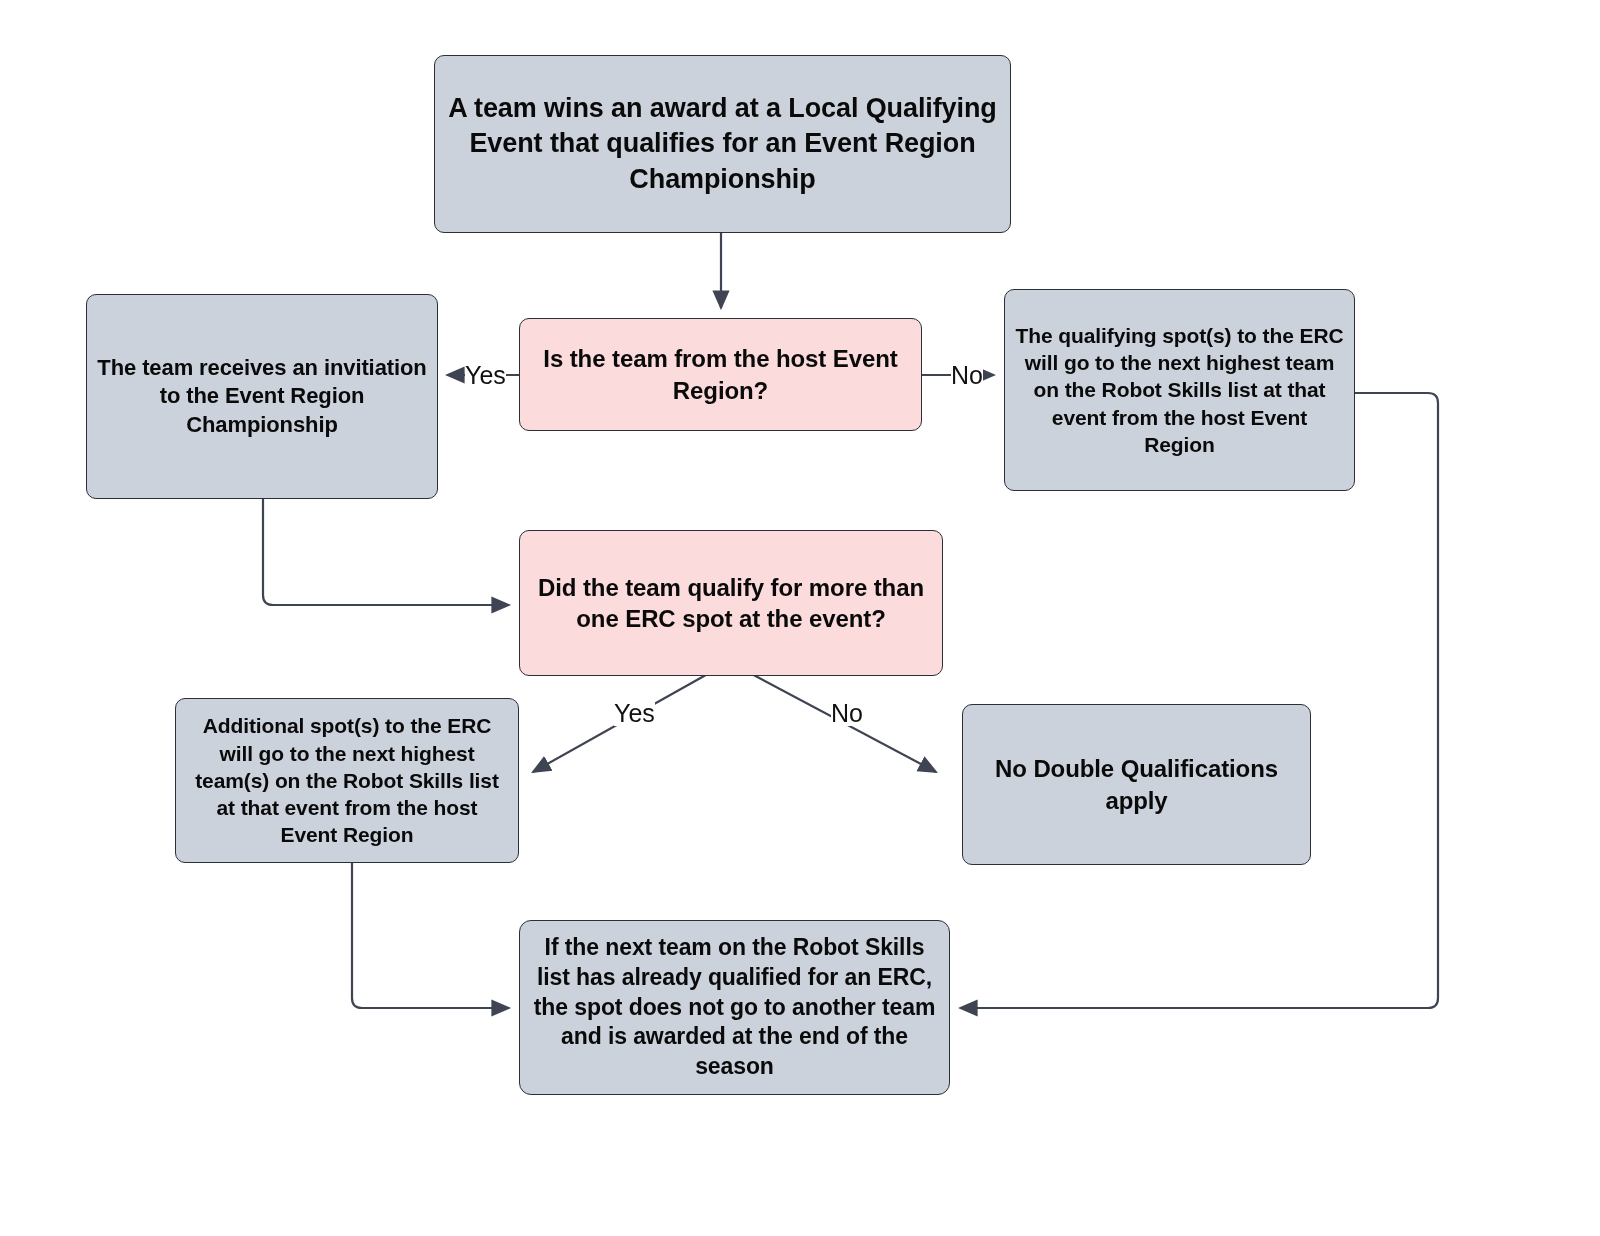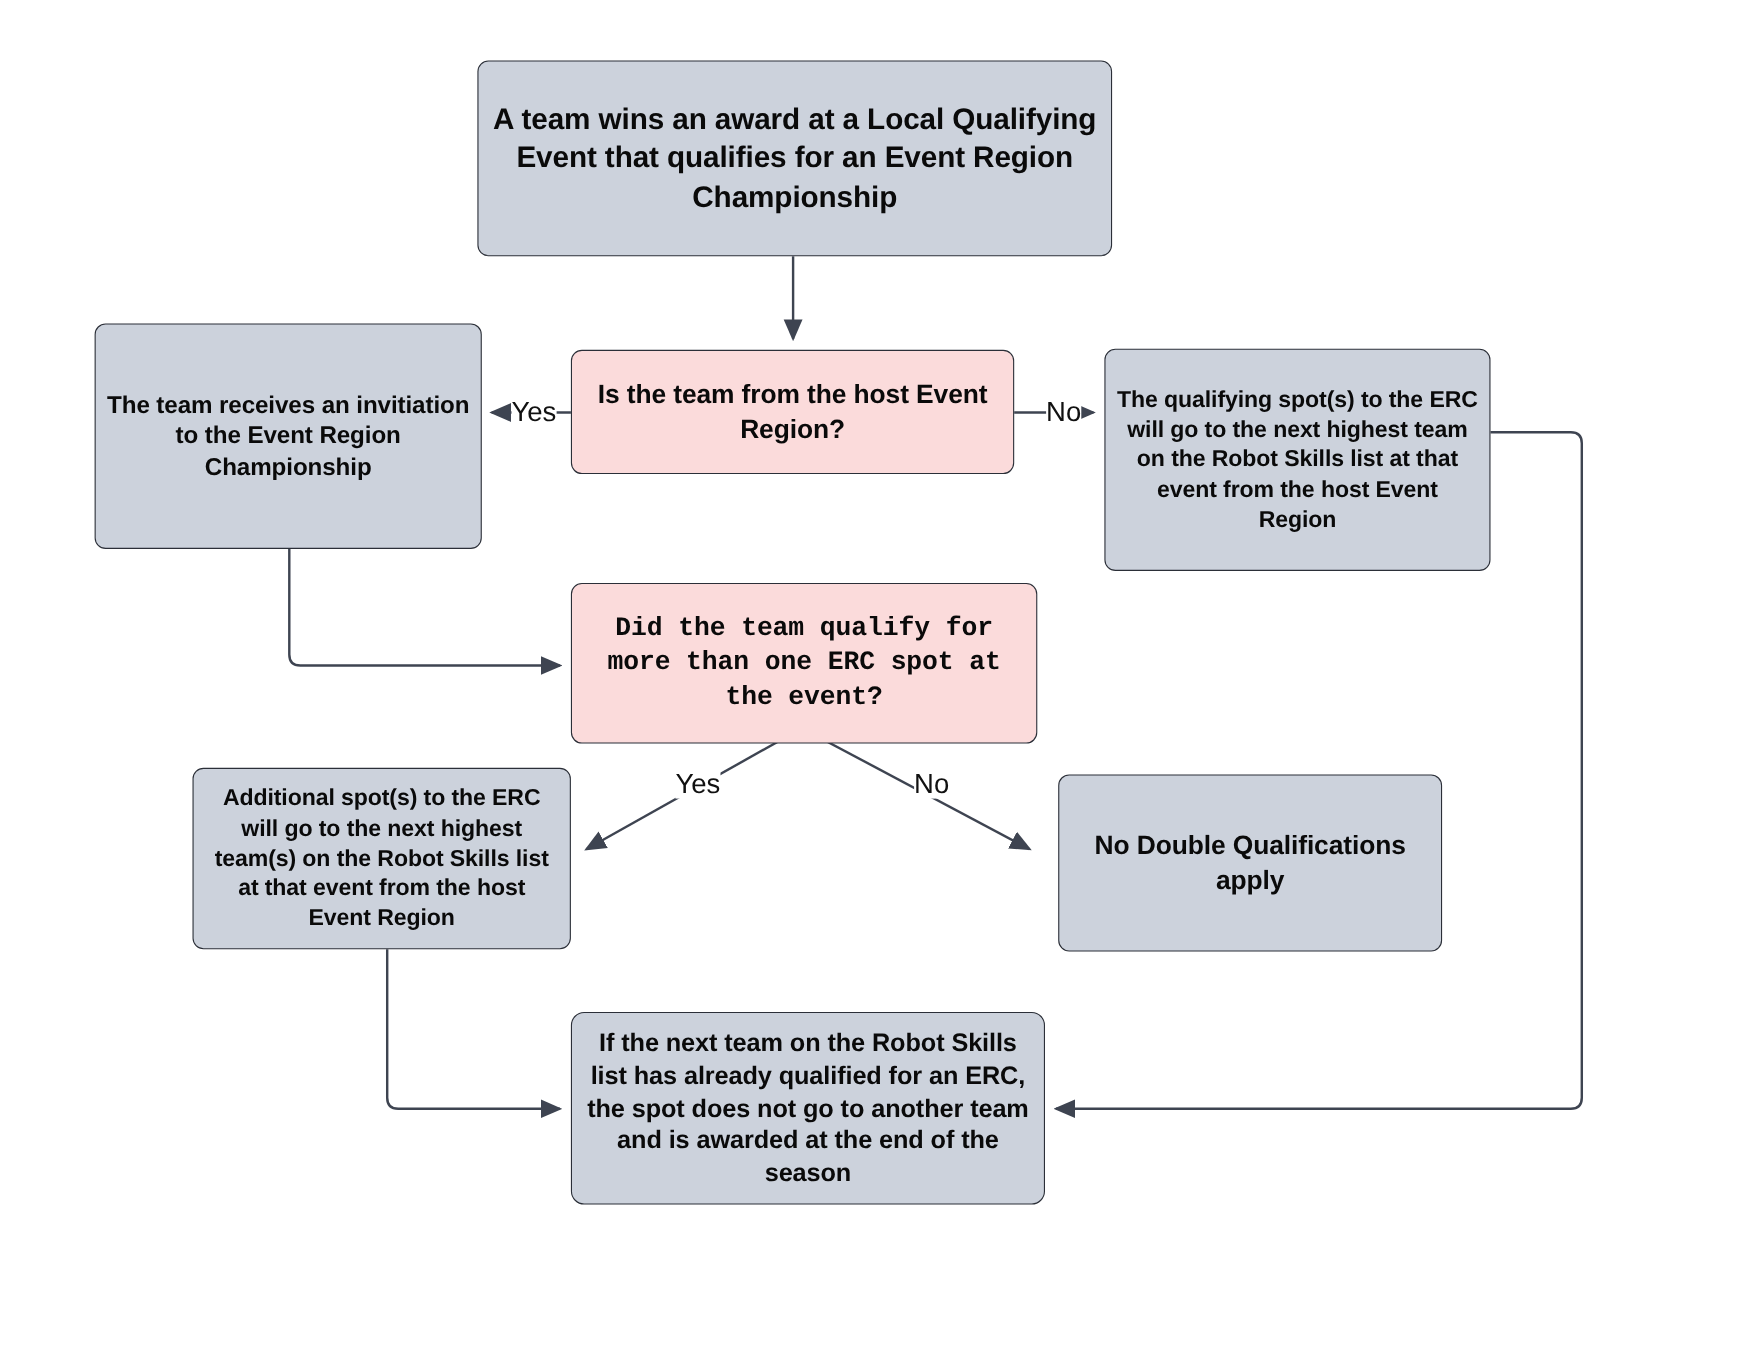--- a/index.html
+++ b/index.html
@@ -58,22 +58,22 @@
     background: #ffffff;
     line-height: 1;
     white-space: nowrap;
     margin-left: 13px;
   }
 
   
   #node-start      { left: 434px; top: 55px;   width: 577px; height: 178px; font-size: 27px; }
   #node-decision1  { left: 519px; top: 318px;  width: 403px; height: 113px; font-size: 24px; }
   #node-invite     { left: 86px;  top: 294px;  width: 352px; height: 205px; font-size: 22px; }
-  #node-nexthigh   { left: 1004px;top: 289px;  width: 351px; height: 202px; font-size: 21px; margin-top: 28px; }
-  #node-decision2  { left: 519px; top: 530px;  width: 424px; height: 146px; font-size: 24px; font-family: Liberation Mono, monospace; }
+  #node-nexthigh   { left: 1004px;top: 289px;  width: 351px; height: 202px; font-size: 21px; }
+  #node-decision2  { left: 519px; top: 530px;  width: 424px; height: 146px; font-size: 24px; }
   #node-additional { left: 175px; top: 698px;  width: 344px; height: 165px; font-size: 21px; }
   #node-nodouble   { left: 946px; top: 704px;  width: 349px; height: 161px; font-size: 24px; margin-left: 16px; }
   #node-already    { left: 519px; top: 920px;  width: 431px; height: 175px; font-size: 23px; border-radius: 12px; }
 
   
   #label-yes1 { left: 452px; top: 363px; font-size: 25px; }
   #label-no1  { left: 938px; top: 363px; font-size: 25px; }
   #label-yes2 { left: 601px; top: 701px; font-size: 25px; }
   #label-no2  { left: 818px; top: 701px; font-size: 25px; }
 </style>

